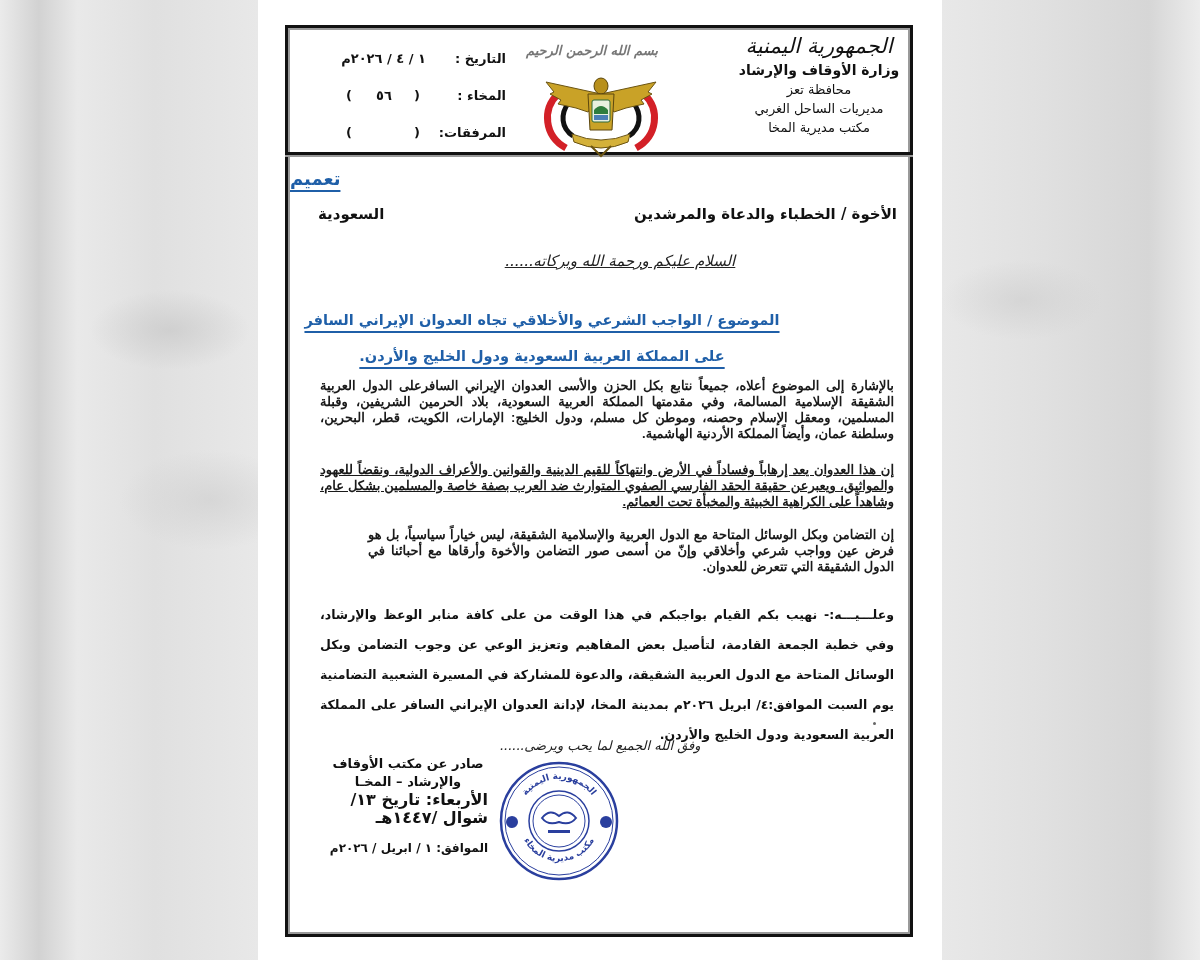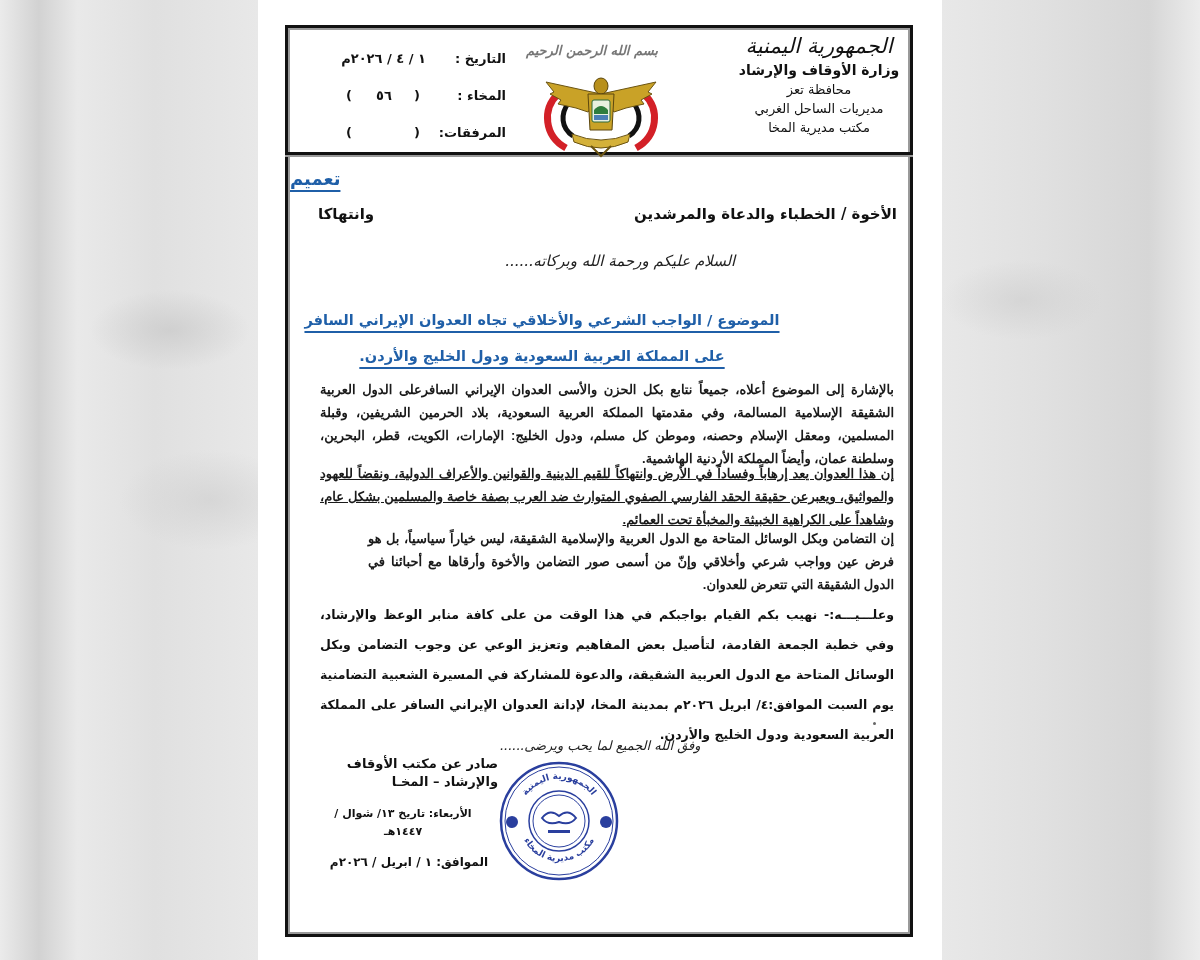--- a/index.html
+++ b/index.html
@@ -74,33 +74,33 @@
     font-size: 18px; font-weight: bold; color: #1f5fa8; text-decoration: underline;
     text-decoration-thickness: 2px; text-underline-offset: 5px; direction: rtl; margin-left: 32px;
   }
   .recipient {
     position: absolute; left: 60px; right: 45px; top: 205px; height: 24px;
     direction: rtl; display: flex; justify-content: space-between;
     font-size: 15px; font-weight: bold; color: #111;
   }
   .greeting {
     position: absolute; left: 0; width: 724px; top: 252px; text-align: center;
-    font-family: "DejaVu Serif", serif; font-style: italic; font-size: 15px; color: #222; direction: rtl;
+    font-family: "DejaVu Serif", serif; font-style: italic; font-size: 15px; color: #222; direction: rtl; text-decoration: underline;
   }
   .subject {
     position: absolute; left: 0; width: 568px; top: 302px; text-align: center; direction: rtl;
     font-size: 14.5px; font-weight: bold; color: #1f5fa8; line-height: 36px;
   }
   .subject span {
     text-decoration: underline; text-decoration-thickness: 2px; text-underline-offset: 6px;
     text-decoration-color: #1f5fa8;
   }
   .para {
     position: absolute; left: 62px; right: 48px; direction: rtl; text-align: justify;
-    font-size: 13px; font-weight: bold; line-height: 23px; color: #1a1a1a;
+    font-size: 13px; font-weight: bold; line-height: 16px; color: #1a1a1a;
     font-family: "Liberation Sans", sans-serif;
   }
   .p1 { top: 378px; }
   .p2 { top: 462px; text-decoration: underline; }
   .p3 { top: 527px; margin-left: 48px; }
   .p4 {
     top: 600px; font-size: 13.5px; line-height: 30px; font-weight: bold; color: #111;
     font-family: "DejaVu Sans", sans-serif; font-size: 12.5px;
   }
   .p4 .lead { letter-spacing: 1px; }
@@ -108,22 +108,22 @@
     position: absolute; left: 0; width: 684px; top: 716px; text-align: center;
     font-family: "DejaVu Serif", serif; font-style: italic; font-size: 13px; color: #222; direction: rtl; margin-top: 22px;
   }
   .dot { position: absolute; left: 615px; top: 722px; width: 3px; height: 3px; background: #666; border-radius: 50%; }
 
   
   .issuer {
     position: absolute; left: 60px; top: 755px; width: 180px; direction: rtl;
     color: #111; font-weight: bold;
   }
-  .issuer .who { font-size: 13px; line-height: 18px; }
-  .issuer .d1 { font-size: 11px; line-height: 18px; margin-top: 14px; padding-right: 10px; text-align: center; }
+  .issuer .who { font-size: 13px; line-height: 18px; text-align: center; }
+  .issuer .d1 { font-size: 16px; line-height: 18px; padding-right: 10px; }
   .issuer .d2 { font-size: 12px; line-height: 18px; margin-top: 12px; padding-right: 10px; }
   .stamp {
     position: absolute; left: 240px; top: 760px; width: 122px; height: 122px;
   }
 </style>
 </head>
 <body>
 
 <div class="bg-blur-left"></div>
 <div class="bg-blur-right"></div>
@@ -190,21 +190,21 @@
             <span>)</span>
         </span>
       </span>
     </div>
   </div>
 
   <div class="title">تعميم</div>
 
   <div class="recipient">
     <span>الأخوة / الخطباء والدعاة والمرشدين</span>
-    <span>وانتهاكا</span>
+    <span>السعودية</span>
   </div>
 
   <div class="greeting">السلام عليكم ورحمة الله وبركاته......</div>
 
   <div class="subject">
     <div><span>الموضوع / الواجب الشرعي والأخلاقي تجاه العدوان الإيراني السافر</span></div>
     <div><span>على المملكة العربية السعودية ودول الخليج والأردن.</span></div>
   </div>
 
   <div class="para p1">بالإشارة إلى الموضوع أعلاه، جميعاً نتابع بكل الحزن والأسى العدوان الإيراني السافرعلى الدول العربية الشقيقة الإسلامية المسالمة، وفي مقدمتها المملكة العربية السعودية، بلاد الحرمين الشريفين، وقبلة المسلمين، ومعقل الإسلام وحصنه، وموطن كل مسلم، ودول الخليج: الإمارات، الكويت، قطر، البحرين، وسلطنة عمان، وأيضاً المملكة الأردنية الهاشمية.</div>

